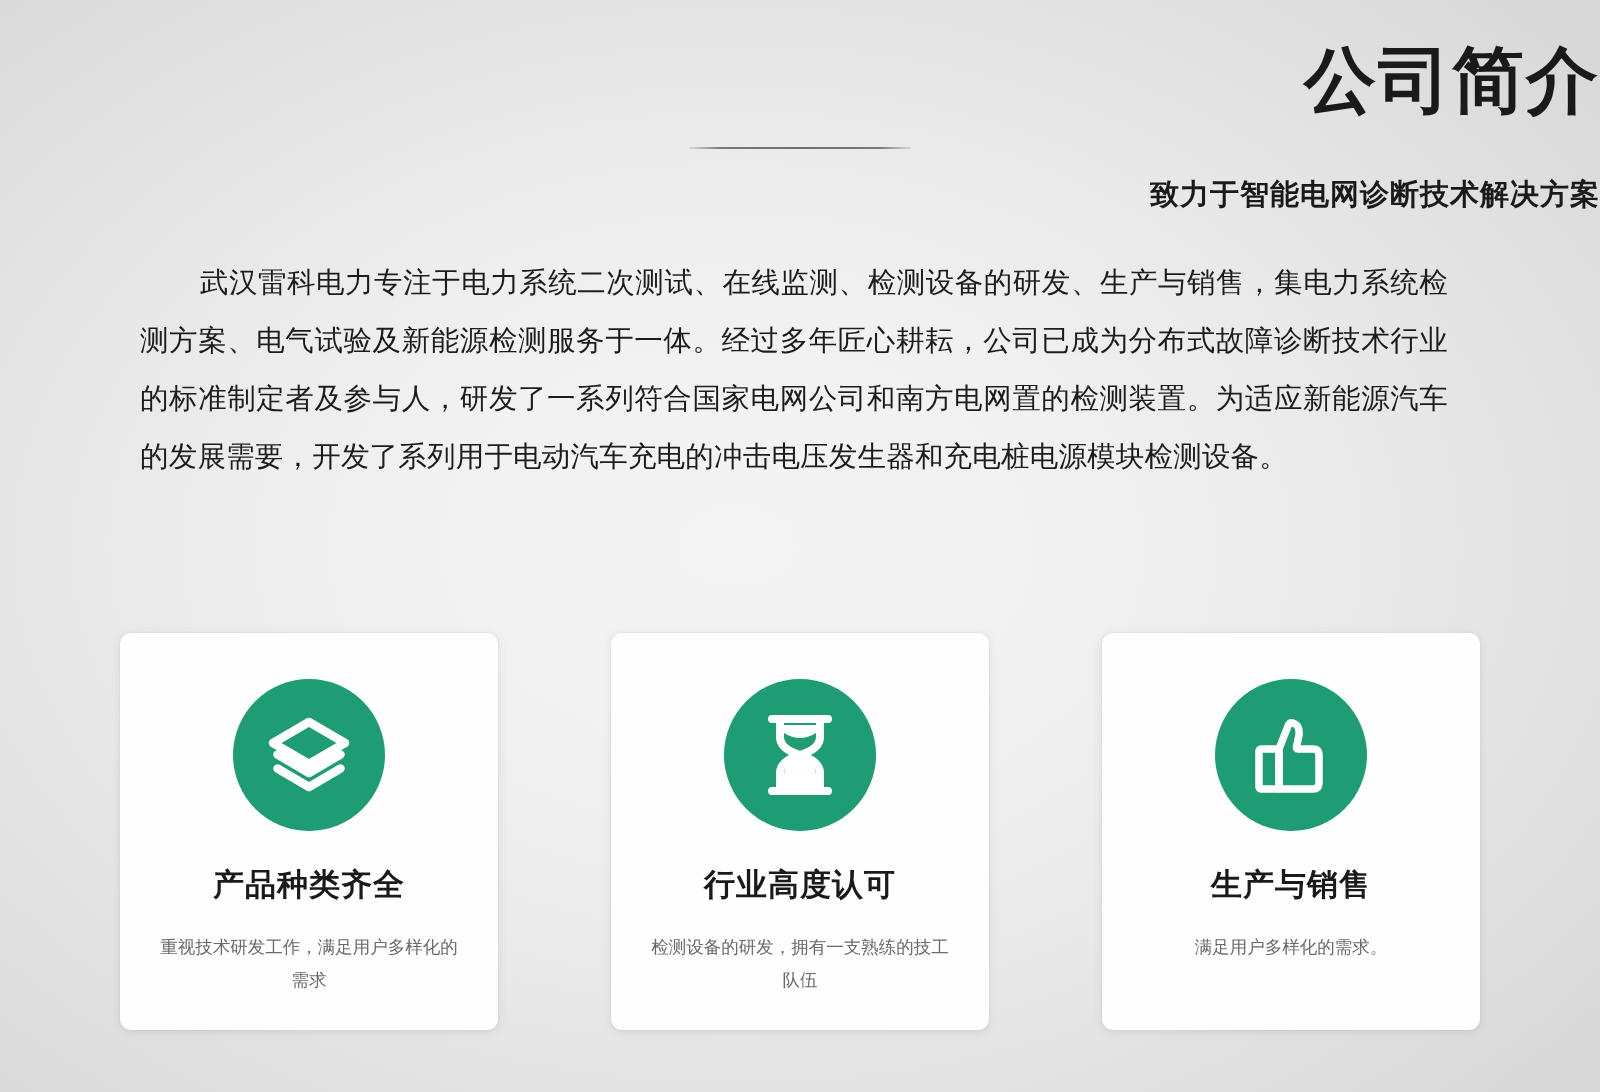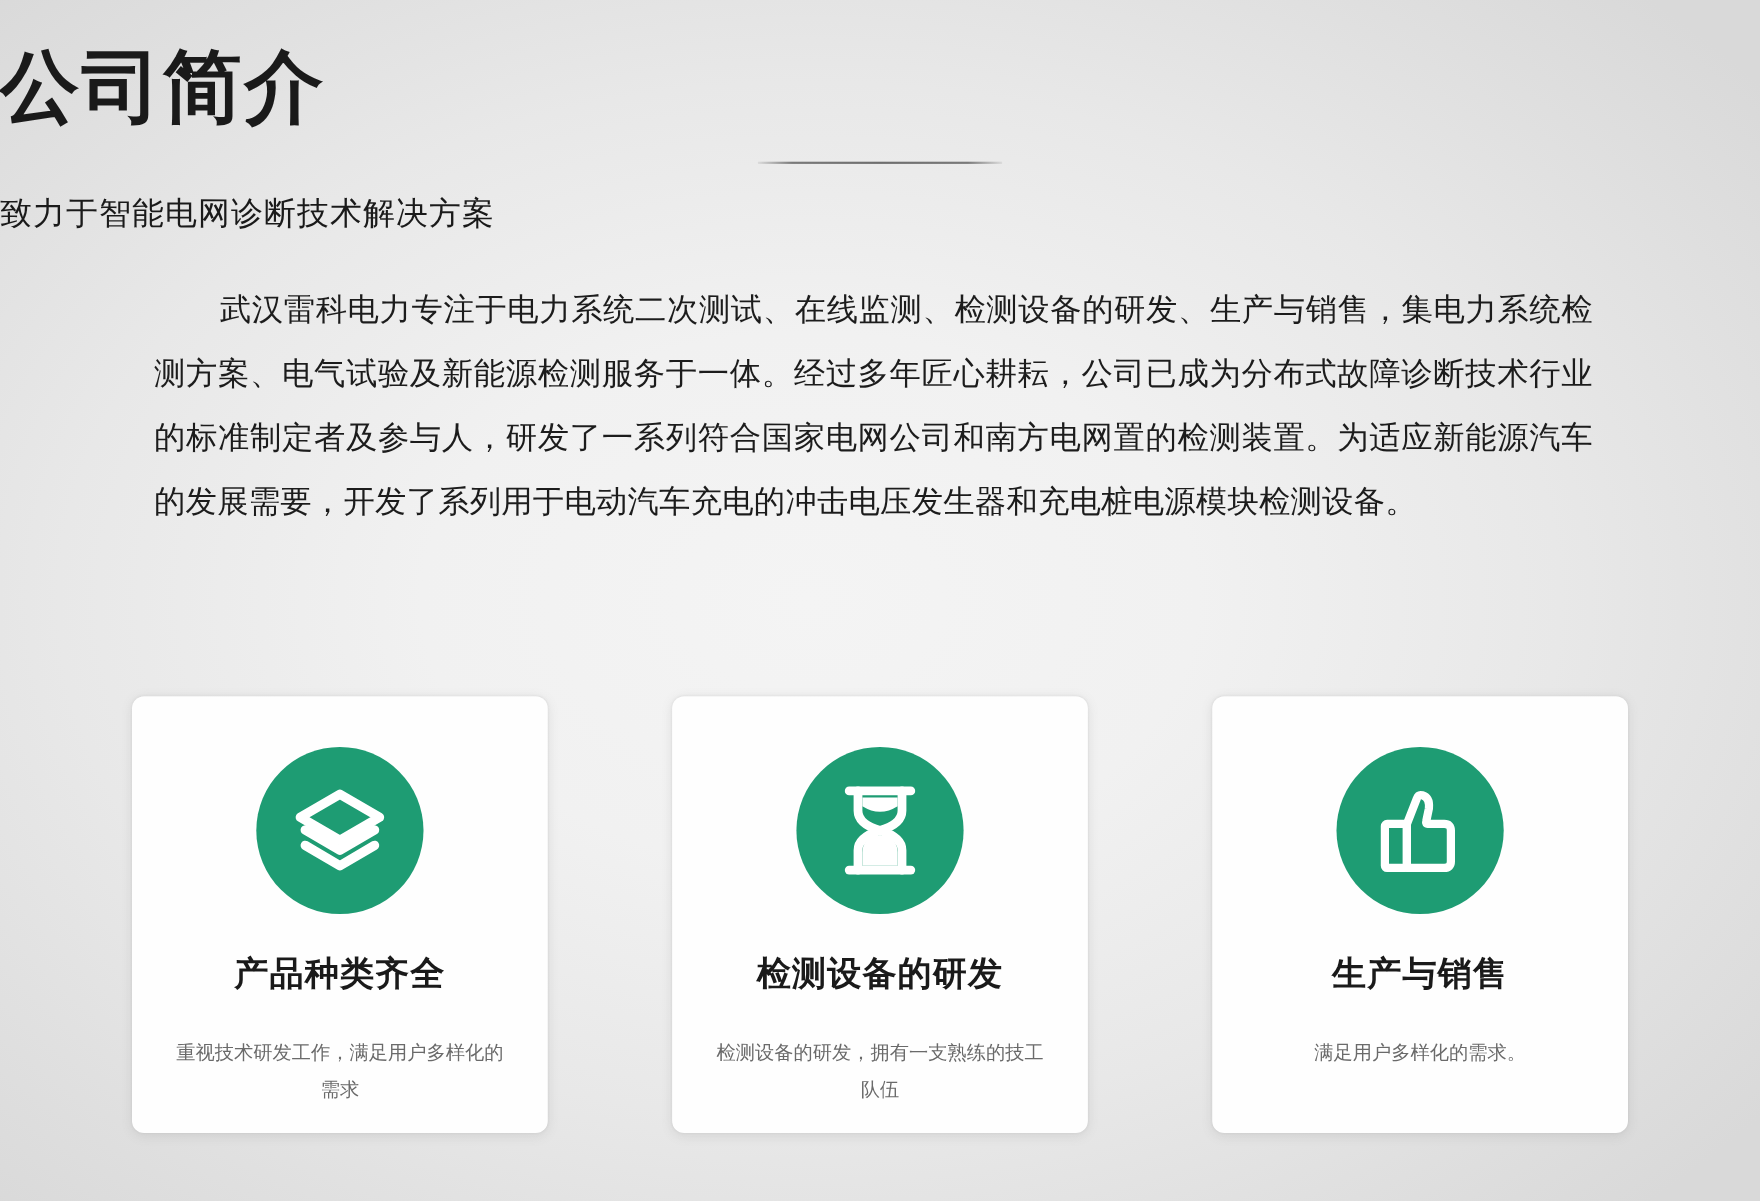--- a/index.html
+++ b/index.html
@@ -22,21 +22,21 @@
       radial-gradient(ellipse 1100px 760px at 46% 50%, #f4f4f4 0%, #f1f1f1 32%, #e8e8e8 62%, #e0e0e0 82%, #d9d9d9 100%);
     overflow: hidden;
   }
 
   
   .header {
     position: absolute;
     top: 0;
     left: 0;
     width: 1600px;
-    text-align: left;
+    text-align: right;
   }
 
   .main-title {
     margin: 0;
     padding-top: 44px;
     font-size: 72px;
     line-height: 1.02;
     font-weight: bold;
     color: #1a1a1a;
     letter-spacing: 2px;
@@ -46,21 +46,21 @@
     width: 222px;
     height: 2px;
     margin: 30px auto 0 auto;
     background: linear-gradient(to right, rgba(130,130,130,0.15), #7a7a7a 14%, #6e6e6e 50%, #7a7a7a 86%, rgba(130,130,130,0.15));
   }
 
   .sub-title {
     margin: 0;
     padding-top: 26px;
     font-size: 29px;
-    font-weight: normal;
+    font-weight: bold;
     color: #1a1a1a;
     letter-spacing: 1px;
   }
 
   
   .intro-paragraph {
     position: absolute;
     top: 253px;
     left: 140px;
     width: 1308px;
@@ -116,21 +116,21 @@
     margin: 0;
     padding-top: 33px;
     font-size: 31px;
     font-weight: bold;
     color: #1a1a1a;
     letter-spacing: 1px;
     text-align: center;
   }
 
   .card-desc {
-    margin: 16px;
+    margin: 6px;
     padding-top: 19px;
     width: 300px;
     font-size: 17.5px;
     line-height: 33px;
     color: #6a6a6a;
     text-align: center;
   }
 </style>
 </head>
 <body>
@@ -167,21 +167,21 @@
           <g fill="none" stroke="#ffffff" stroke-width="8" stroke-linejoin="round" stroke-linecap="round">
             <line x1="18" y1="10" x2="74" y2="10"></line>
             <line x1="18" y1="82" x2="74" y2="82"></line>
             <path d="M26 10 L26 28 Q26 40 46 46 Q66 52 66 64 L66 82"></path>
             <path d="M66 10 L66 28 Q66 40 46 46 Q26 52 26 64 L26 82"></path>
           </g>
           <path d="M30 66 Q30 52 46 50 Q62 52 62 66 L62 78 L30 78 Z" fill="#ffffff"></path>
           <path d="M30 16 L62 16 L62 24 Q46 34 30 24 Z" fill="#ffffff"></path>
         </svg>
       </div>
-      <div class="card-title">检测设备的研发</div>
+      <div class="card-title">行业高度认可</div>
       <div class="card-desc">检测设备的研发，拥有一支熟练的技工队伍</div>
     </div>
 
     <div class="card">
       <div class="icon-circle">
         <svg width="92" height="92" viewBox="0 0 92 92" aria-hidden="true">
           <g fill="none" stroke="#ffffff" stroke-width="7.5" stroke-linejoin="round" stroke-linecap="round">
             <path d="M34 40 L34 80 L68 80 Q74 80 74 74 L74 46 Q74 40 68 40 L53 40 Q51 40 51.6 37.5 L54 26 Q55 16 48 14 Q44.5 13 43 17 L34 40 Z"></path>
             <rect x="14" y="40" width="20" height="40" rx="2"></rect>
           </g>

